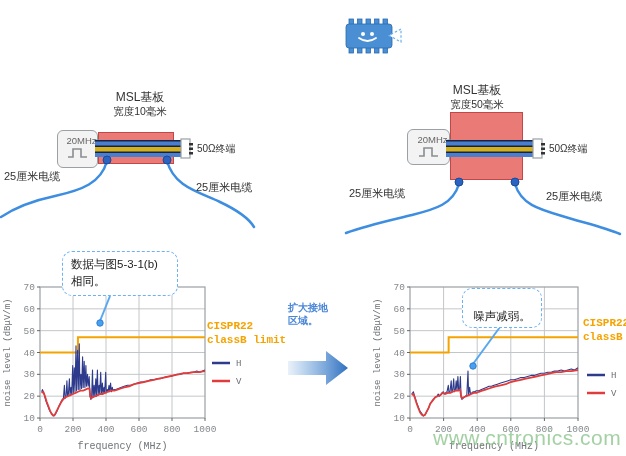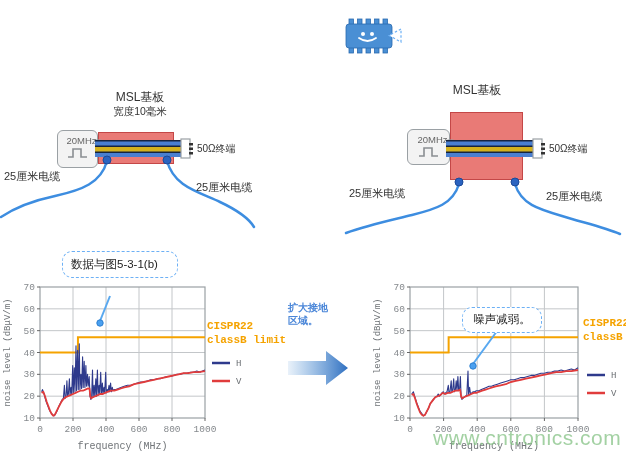--- a/index.html
+++ b/index.html
@@ -222,20 +222,21 @@
       <line x1="130" y1="79" x2="103" y2="116" stroke="#58a8f0" stroke-width="2"></line>
       <circle cx="103" cy="118" r="3.2" fill="#4aa0f0" stroke="#2d7fd0" stroke-width="1"></circle>
     </svg>
 
   <div class="abs msl-title" style="left:90px;top:91px;width:100px;">
     <div>MSL基板</div>
     <div class="msl-sub">宽度10毫米</div>
   </div>
   <div class="abs msl-title" style="left:427px;top:84px;width:100px;">
     <div>MSL基板</div>
+    <div class="msl-sub">宽度50毫米</div>
   </div>
 
   <div class="abs dlabel term" style="left:197px;top:142px;">50Ω终端</div>
   <div class="abs dlabel term" style="left:549px;top:142px;">50Ω终端</div>
 
   <div class="abs dlabel" style="left:4px;top:169px;">25厘米电缆</div>
   <div class="abs dlabel" style="left:196px;top:180px;">25厘米电缆</div>
   <div class="abs dlabel" style="left:349px;top:186px;">25厘米电缆</div>
   <div class="abs dlabel" style="left:546px;top:189px;">25厘米电缆</div>
 
@@ -243,19 +244,20 @@
     <path d="M15,3 L3,9.5 L15,16 Z" fill="#fff" stroke="#6cb0f5" stroke-width="1.2" stroke-dasharray="2.5,2"></path>
   </svg>
 
   <div class="abs arrow-label" style="left:288px;top:301px;width:64px;">
     <div>扩大接地</div>
     <div>区域。</div>
   </div>
 
   <div class="abs callout" style="left:62px;top:251px;width:116px;">
     <div>数据与图5-3-1(b)</div>
-  </div>
-  <div class="abs callout" style="left:462px;top:307px;width:80px;height:26px;text-align:center;padding:3px 4px;">
+    <div>相同。</div>
+  </div>
+  <div class="abs callout" style="left:462px;top:288px;width:80px;height:26px;text-align:center;padding:19px 4px;">
     <div>噪声减弱。</div>
   </div>
 
   <div class="abs watermark" style="left:433px;top:426px;">www.cntronics.com</div>
 </div>
 
 </body></html>

